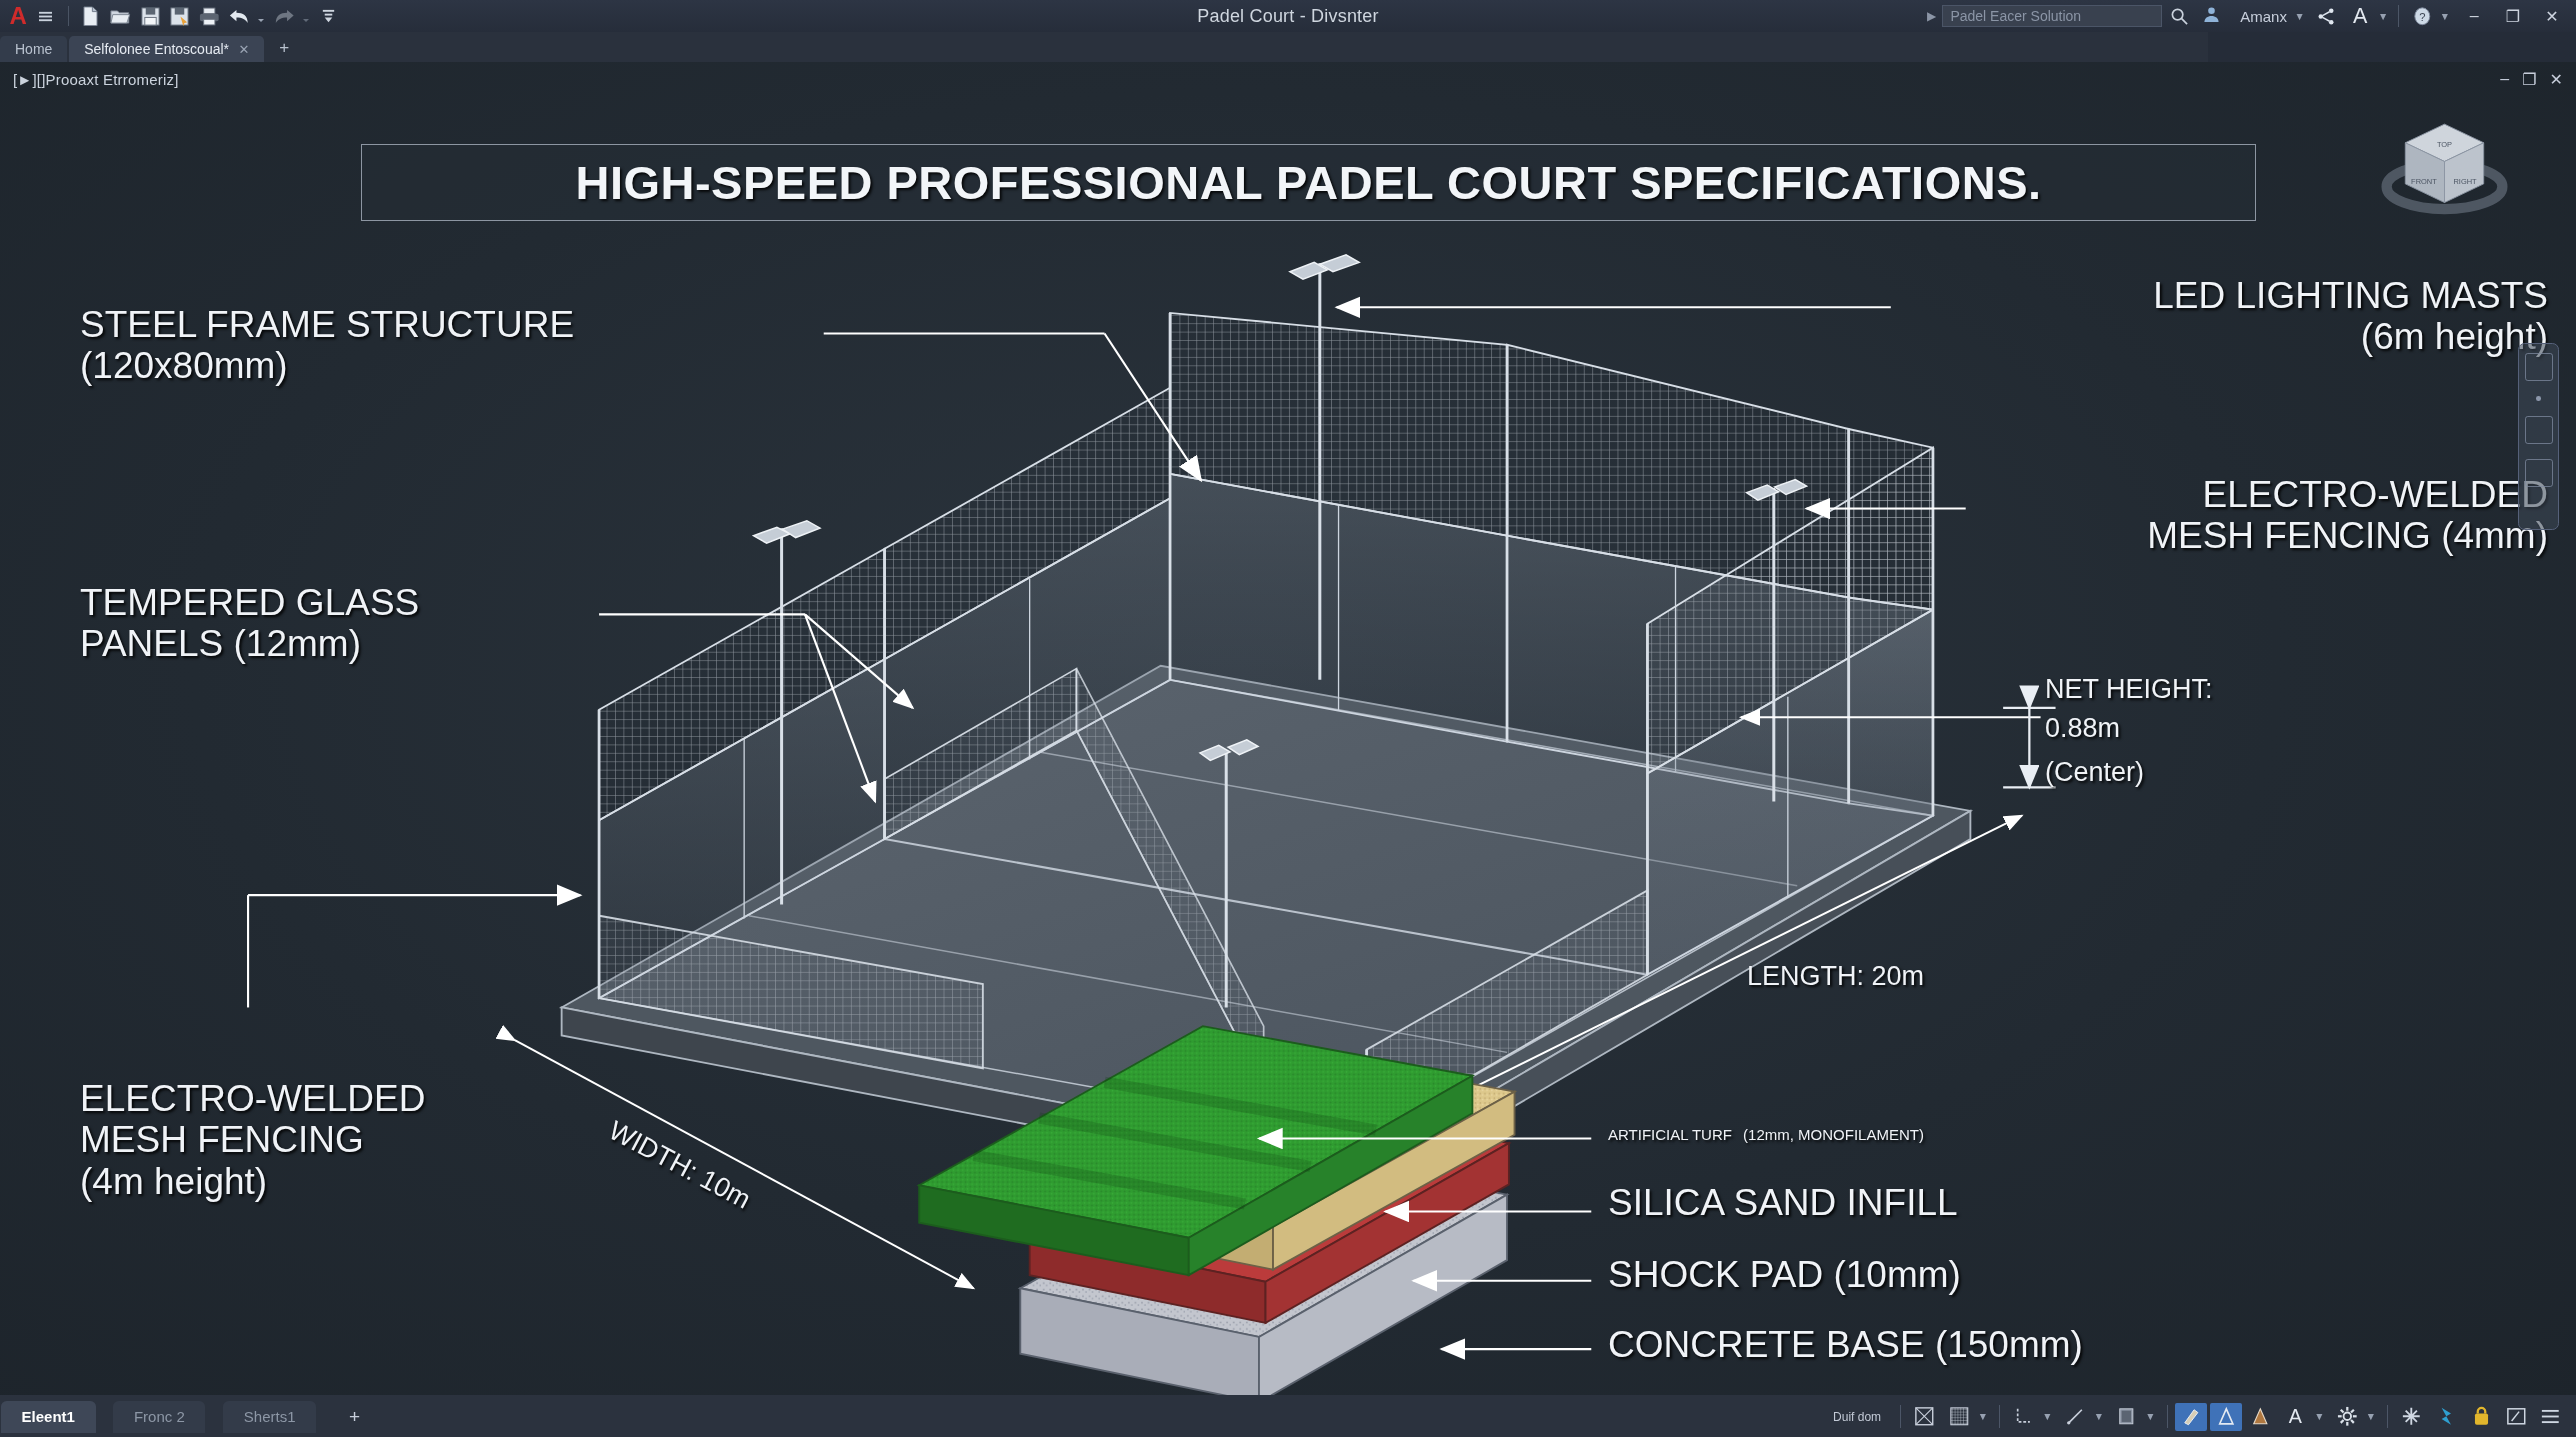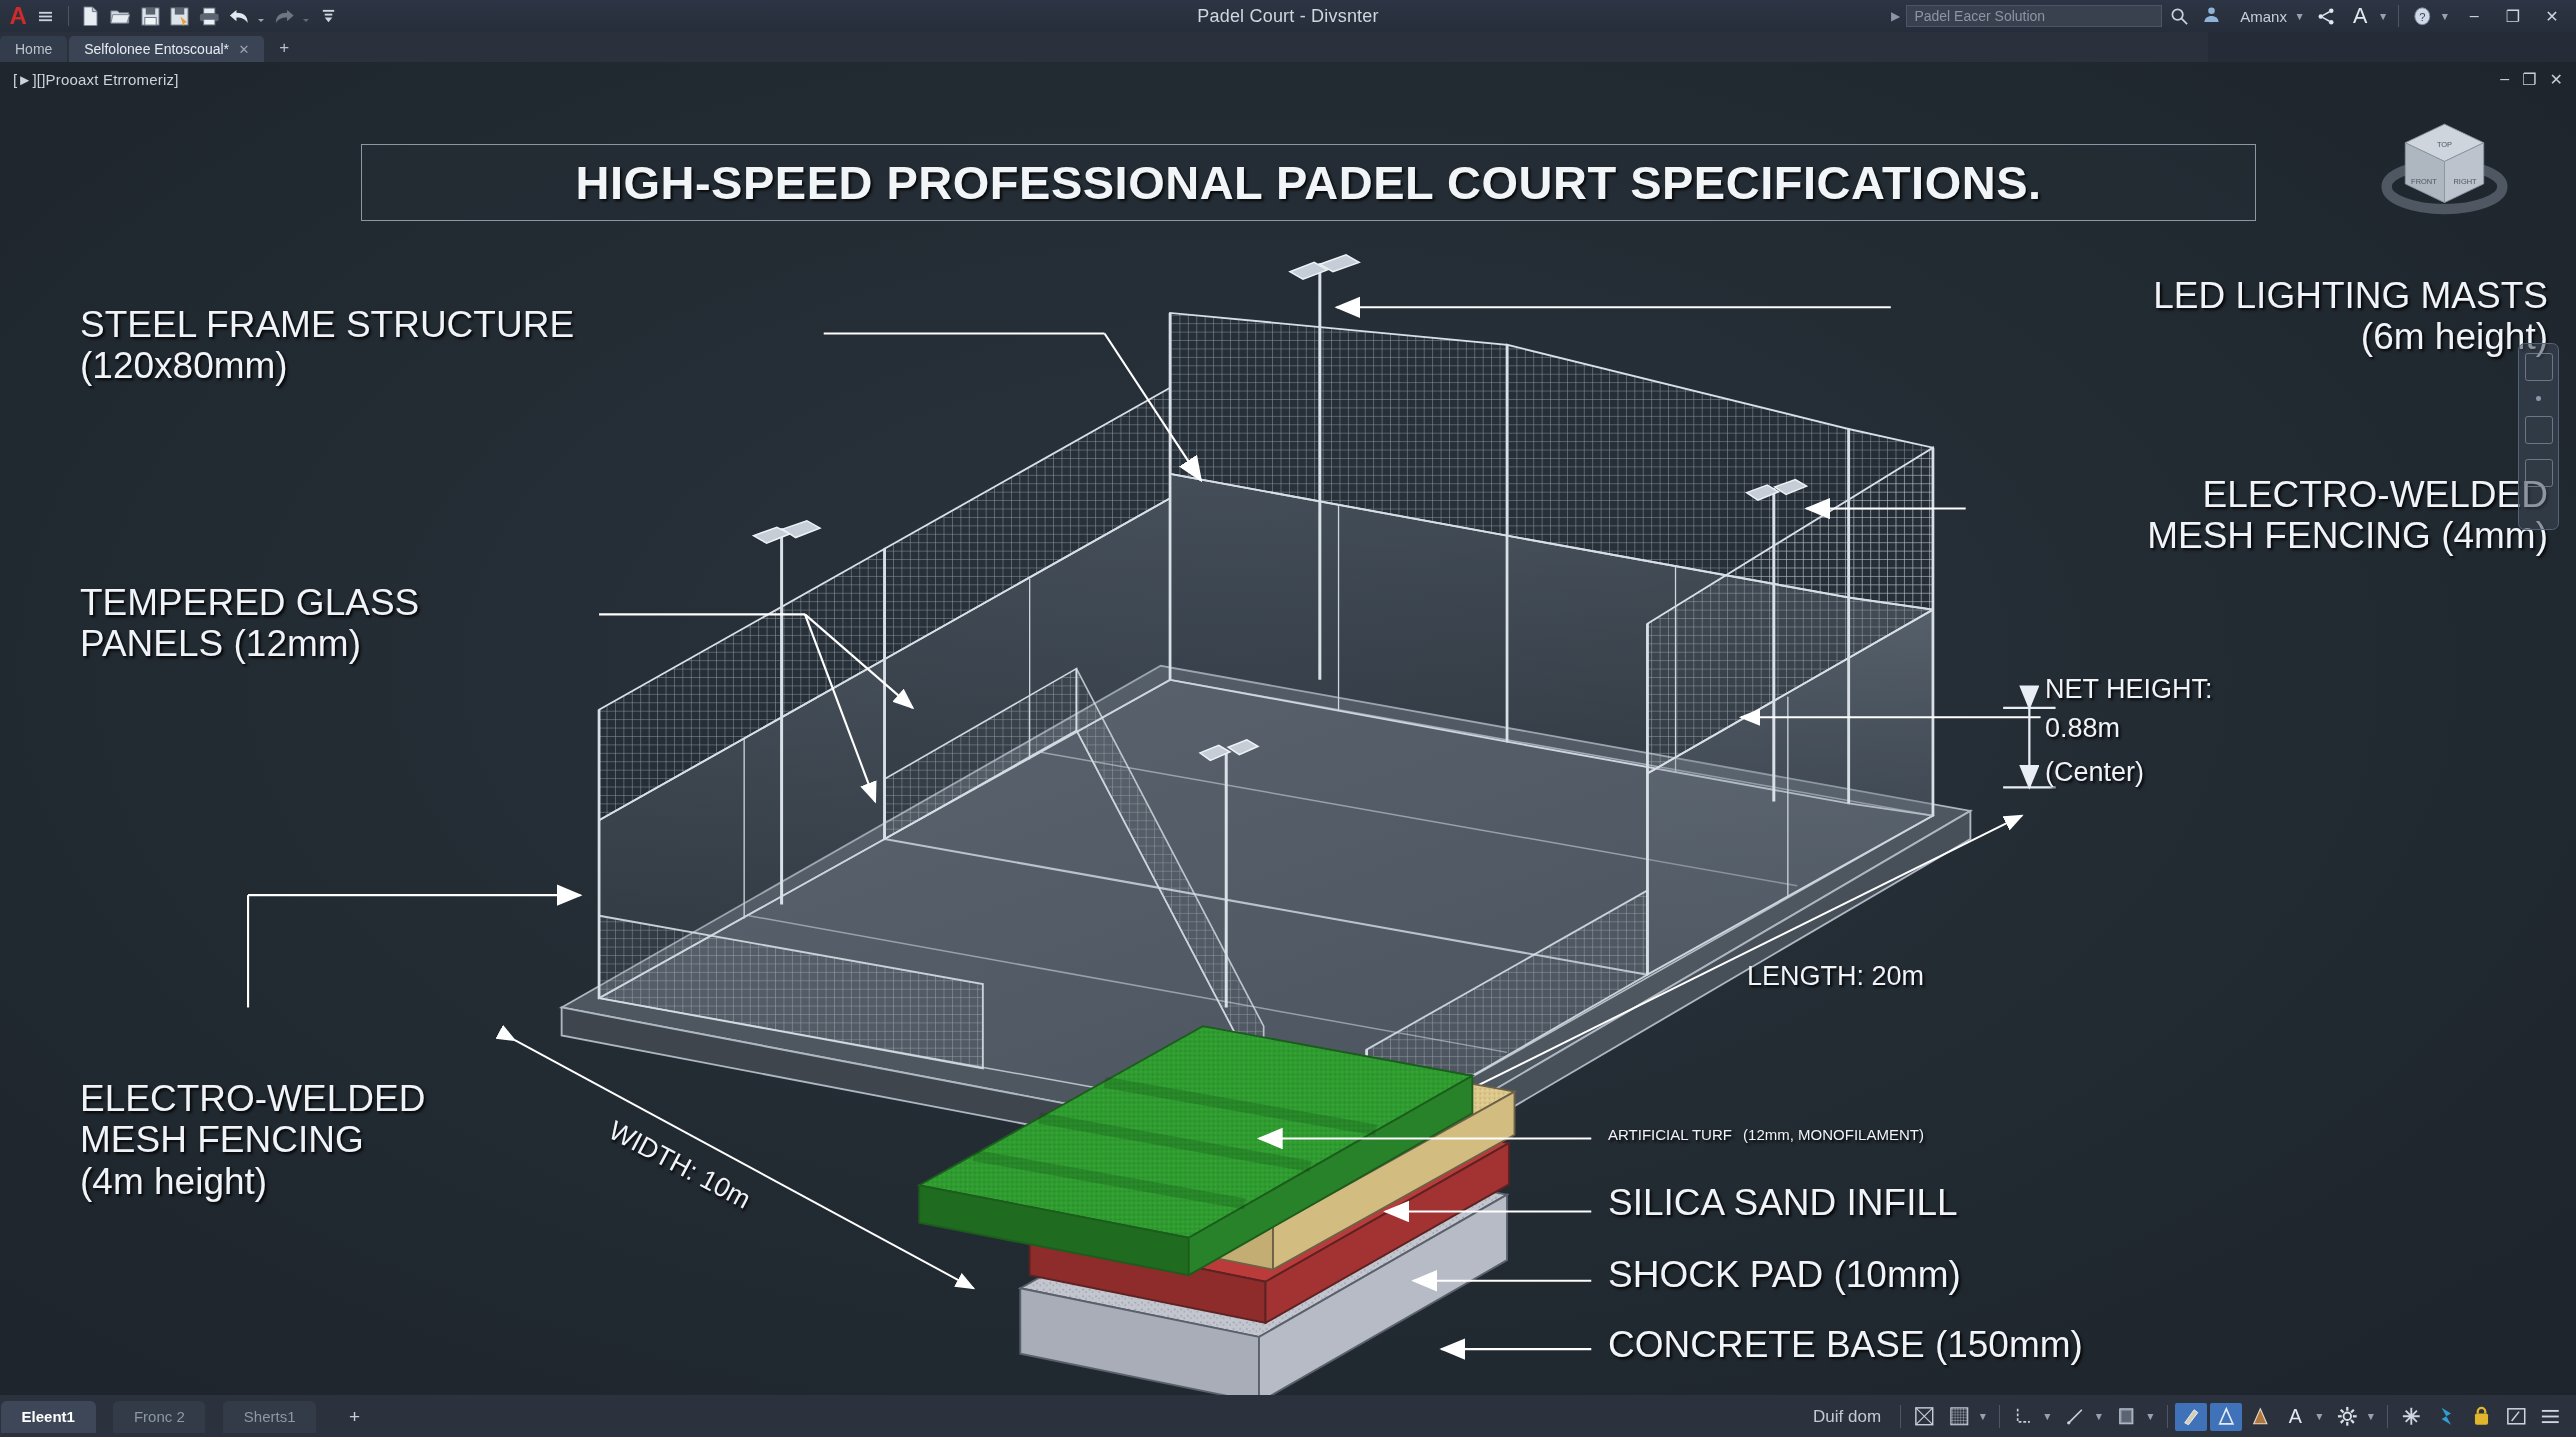--- a/index.html
+++ b/index.html
@@ -24,21 +24,21 @@
   .qicon svg { display:block; }
   .caret { width: 11.2px; height: 24px; display: flex; align-items: flex-end; justify-content: center; padding-bottom: 5.6px; }
   .caret::after { content:""; border-left: 3.7px solid transparent; border-right: 3.7px solid transparent; border-top: 3.7px solid #9aa4b4; }
   .doctitle {
     position: absolute; left: 0; right: 0; top: 0; height: 32px;
     display: flex; align-items: center; justify-content: center;
     color: #cfd6df; font-size: 18px; letter-spacing: 0.2px; pointer-events: none;
   }
   .tb-right { position: absolute; right: 0; top: 0; height: 32px; display: flex; align-items: center; gap: 1.9px; padding-right: 5.6px; }
   .searchbox {
-    width: 256px; height: 22.5px; background: #39414f; border: 0.9px solid #4b5567;
+    width: 220px; height: 22.5px; background: #39414f; border: 0.9px solid #4b5567;
     color: #8b95a6; font-size: 14px; display: flex; align-items: center; padding-left: 7.5px;
   }
   .tb-arrow { color:#8b95a6; font-size: 12px; padding: 0 3.7px; }
   .tb-item { display:flex; align-items:center; gap:20px; color:#c7cedb; font-size:15px; padding: 0 5.6px; height: 24px; }
   .winbtn { width: 37px; height: 32px; display:flex; align-items:center; justify-content:center; color:#cdd4df; font-size: 16px; }
 
   
   .tabbar {
     position: absolute; left: 0; top: 32px; width: 2208px; height: 30px;
     background: #2a313d; display: flex; align-items: flex-end;
@@ -109,21 +109,21 @@
   .ltab {
     height: 32px; padding: 0 20.6px; display:flex; align-items:center;
     color: #8d97a6; font-size: 15px; background: #333b49;
     border-top-left-radius: 5.6px; border-top-right-radius: 5.6px;
     transform: skewX(-0deg); margin-right: 2.8px;
   }
   .ltab.active { background: #3e4757; color: #ffffff; font-weight: bold; }
   .ltab-add { color:#c7cedb; font-size: 19px; padding: 0 15px; }
 
   .statusright { position:absolute; right: 0; top:0; height: 43px; display:flex; align-items:center; gap: 2.8px; padding-right: 9.4px; }
-  .stxt { color:#c3cad6; font-size: 17px; padding: 0 11.2px; }
+  .stxt { color:#c3cad6; font-size: 12px; padding: 0 11.2px; }
   .sicon { width: 32px; height: 28px; display:flex; align-items:center; justify-content:center; color:#c8cfdb; }
   .sicon.on { background: #3f72b8; border-radius: 1.9px; }
   .sdd { color:#97a1b1; font-size: 10.3px; padding-right: 3.7px; }
   .ssep { width:0.9px; height: 22.5px; background:#4c5667; margin: 0 4.7px; }
 </style>
 </head>
 <body>
 
 <div class="app">
 

